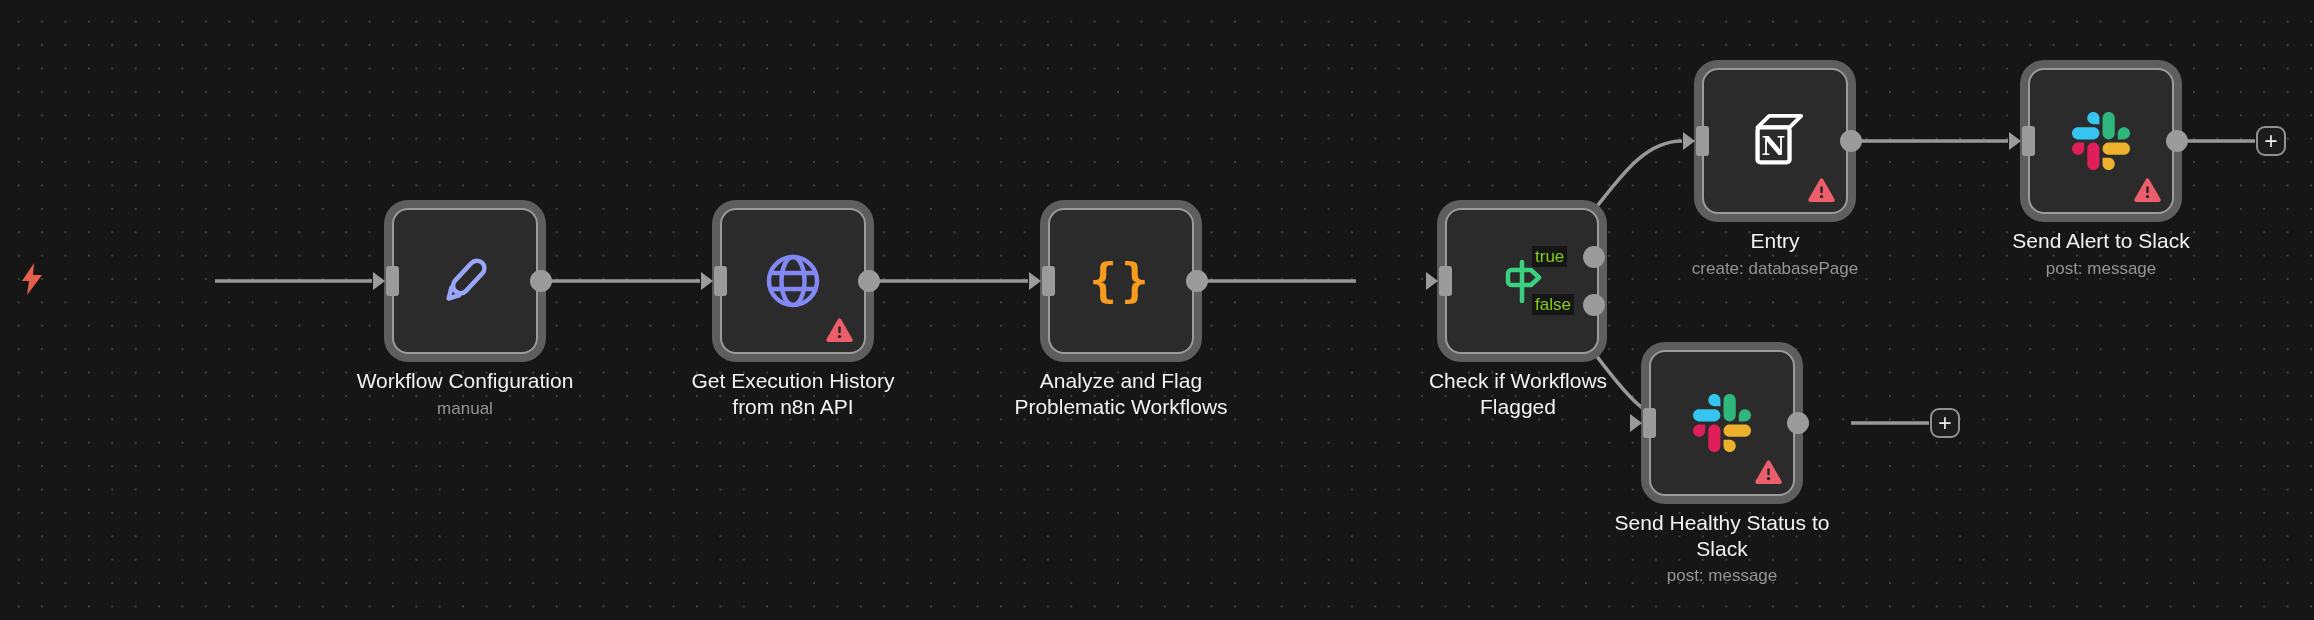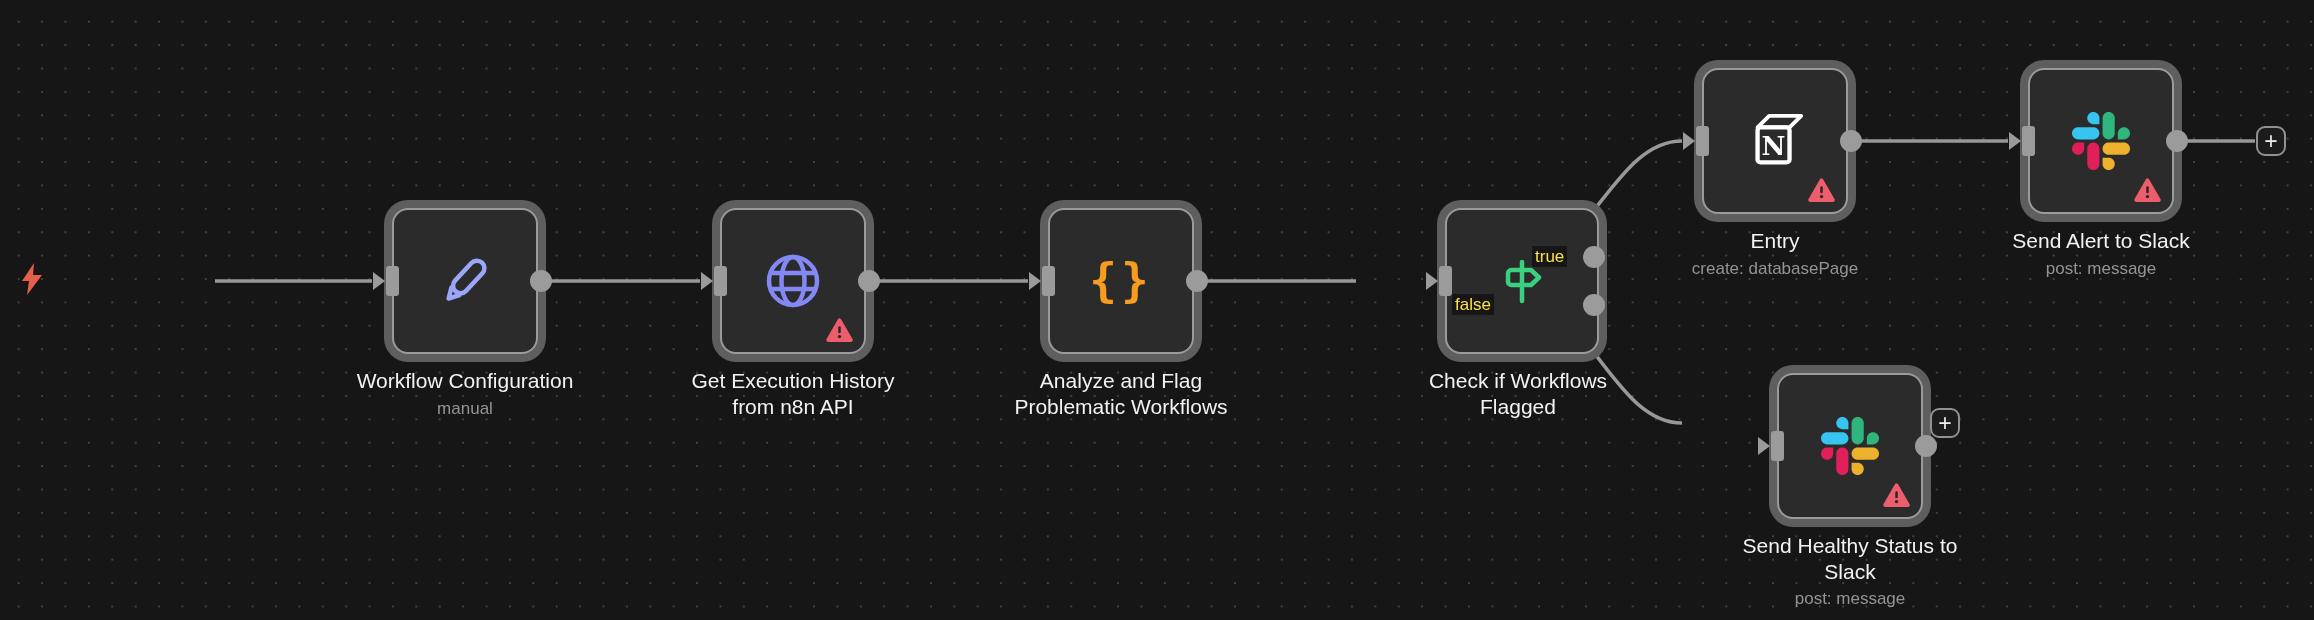--- a/index.html
+++ b/index.html
@@ -21,21 +21,21 @@
   .warn{position:absolute;right:11px;bottom:9px;width:27px;height:25px;}
   .out-dot{position:absolute;left:146px;top:70px;width:22px;height:22px;border-radius:50%;background:#9b9b9b;z-index:3;}
   .out-dot.o-true{top:46px;} .out-dot.o-false{top:94px;}
   .in-port{position:absolute;left:2px;top:66px;width:13px;height:30px;background:#9b9b9b;border-radius:3px;z-index:3;}
   .in-arrow{position:absolute;left:-11px;top:72px;width:0;height:0;z-index:3;
     border-top:9px solid transparent;border-bottom:9px solid transparent;border-left:12px solid #9b9b9b;}
   .node-label{position:absolute;top:168px;left:-69px;width:300px;text-align:center;
     color:#f2f2f2;font-size:21px;line-height:25.5px;font-weight:500;}
   .tline{display:block;}
   .subtitle{font-size:17px;line-height:20px;color:#949494;margin-top:5px;font-weight:400;}
-  .port-label{position:absolute;z-index:2;font-size:17px;line-height:21px;color:#fde047;
+  .port-label{position:absolute;z-index:2;font-size:17px;line-height:21px;color:#84cc16;
     background:#161616;padding:0 3px;}
   .plus{position:absolute;z-index:2;width:30px;height:30px;box-sizing:border-box;
     border:2.5px solid #919191;border-radius:9px;background:#1c1c1c;color:#f0f0f0;
     display:flex;align-items:center;justify-content:center;font-size:23px;font-weight:400;line-height:1;}
   .zap{position:absolute;left:19px;top:262px;z-index:2;}
 </style>
 </head>
 <body>
 
 <div class="canvas">
@@ -131,21 +131,21 @@
     <div class="in-port"></div>
     <div class="out-dot o-true"></div>
     <div class="out-dot o-false"></div>
     <div class="node-label">
       <span class="tline">Check if Workflows</span>
       <span class="tline">Flagged</span>
     </div>
   </div>
 
   <div class="port-label" style="left:1532px;top:246px;">true</div>
-  <div class="port-label" style="left:1452px;top:294px;">false</div>
+  <div class="port-label" style="left:1532px;top:294px;">false</div>
 
   <div class="node" style="left:1694px;top:60px;">
     <div class="box">
       <div class="inner">
         <svg width="62" height="62" viewBox="0 0 64 64">
           <path d="M14 18 L26 6 H59 L47 18 Z" fill="#2b2b2b" stroke="#ffffff" stroke-width="4" stroke-linejoin="round"></path>
           <rect x="14" y="18" width="33" height="36" rx="3" fill="#2b2b2b" stroke="#ffffff" stroke-width="4.5" stroke-linejoin="round"></rect>
           <text x="30.5" y="46" text-anchor="middle" font-family="DejaVu Serif, serif" font-size="27" font-weight="bold" fill="#ffffff">N</text>
         </svg>
         <svg class="warn" viewBox="0 0 24 22">
@@ -186,21 +186,21 @@
     </div>
     <div class="in-arrow"></div>
     <div class="in-port"></div>
     <div class="out-dot"></div>
     <div class="node-label">
       <span class="tline">Send Alert to Slack</span>
       <div class="subtitle">post: message</div>
     </div>
   </div>
 
-  <div class="node" style="left:1769px;top:342px;margin-top:23px;">
+  <div class="node" style="left:1641px;top:342px;">
     <div class="box">
       <div class="inner">
         <svg width="58" height="58" viewBox="0 0 122.8 122.8">
           <path d="M25.8,77.6c0,7.1-5.8,12.9-12.9,12.9S0,84.7,0,77.6s5.8-12.9,12.9-12.9h12.9V77.6z" fill="#E01E5A"></path>
           <path d="M32.3,77.6c0-7.1,5.8-12.9,12.9-12.9s12.9,5.8,12.9,12.9v32.3c0,7.1-5.8,12.9-12.9,12.9s-12.9-5.8-12.9-12.9V77.6z" fill="#E01E5A"></path>
           <path d="M45.2,25.8c-7.1,0-12.9-5.8-12.9-12.9S38.1,0,45.2,0s12.9,5.8,12.9,12.9v12.9H45.2z" fill="#36C5F0"></path>
           <path d="M45.2,32.3c7.1,0,12.9,5.8,12.9,12.9s-5.8,12.9-12.9,12.9H12.9C5.8,58.1,0,52.3,0,45.2s5.8-12.9,12.9-12.9H45.2z" fill="#36C5F0"></path>
           <path d="M97,45.2c0-7.1,5.8-12.9,12.9-12.9s12.9,5.8,12.9,12.9s-5.8,12.9-12.9,12.9H97V45.2z" fill="#2EB67D"></path>
           <path d="M90.5,45.2c0,7.1-5.8,12.9-12.9,12.9s-12.9-5.8-12.9-12.9V12.9C64.7,5.8,70.5,0,77.6,0s12.9,5.8,12.9,12.9V45.2z" fill="#2EB67D"></path>
           <path d="M77.6,97c7.1,0,12.9,5.8,12.9,12.9s-5.8,12.9-12.9,12.9s-12.9-5.8-12.9-12.9V97H77.6z" fill="#ECB22E"></path>

